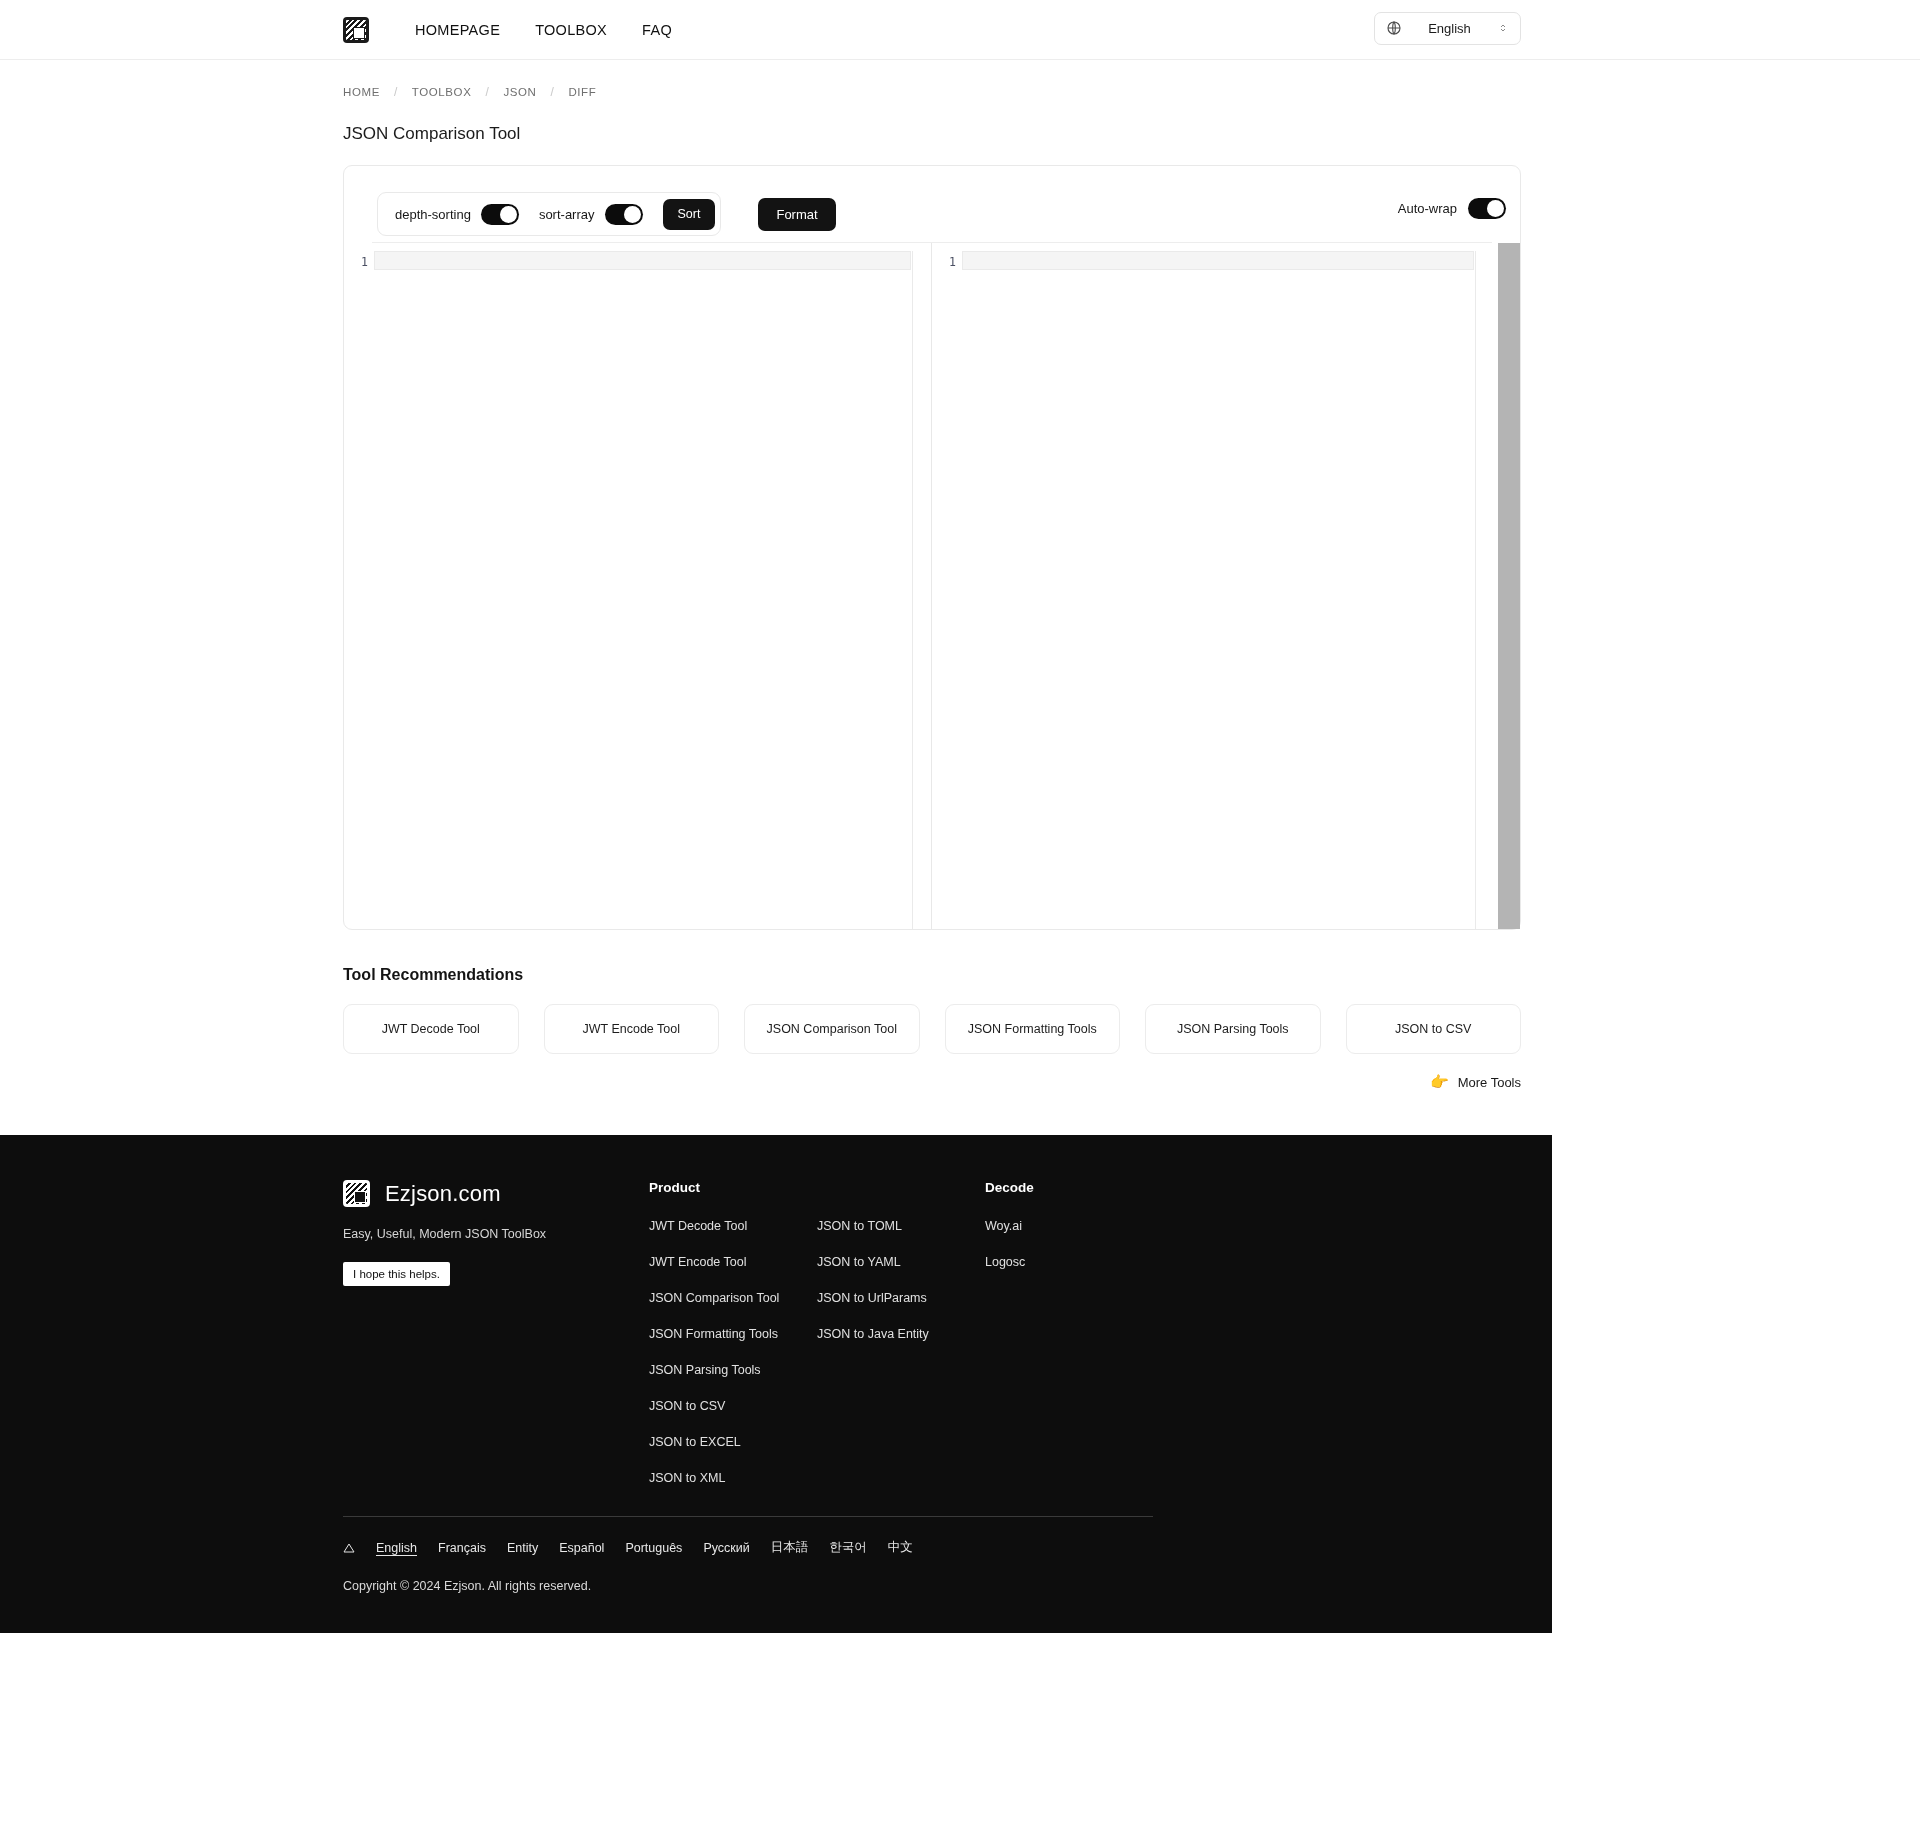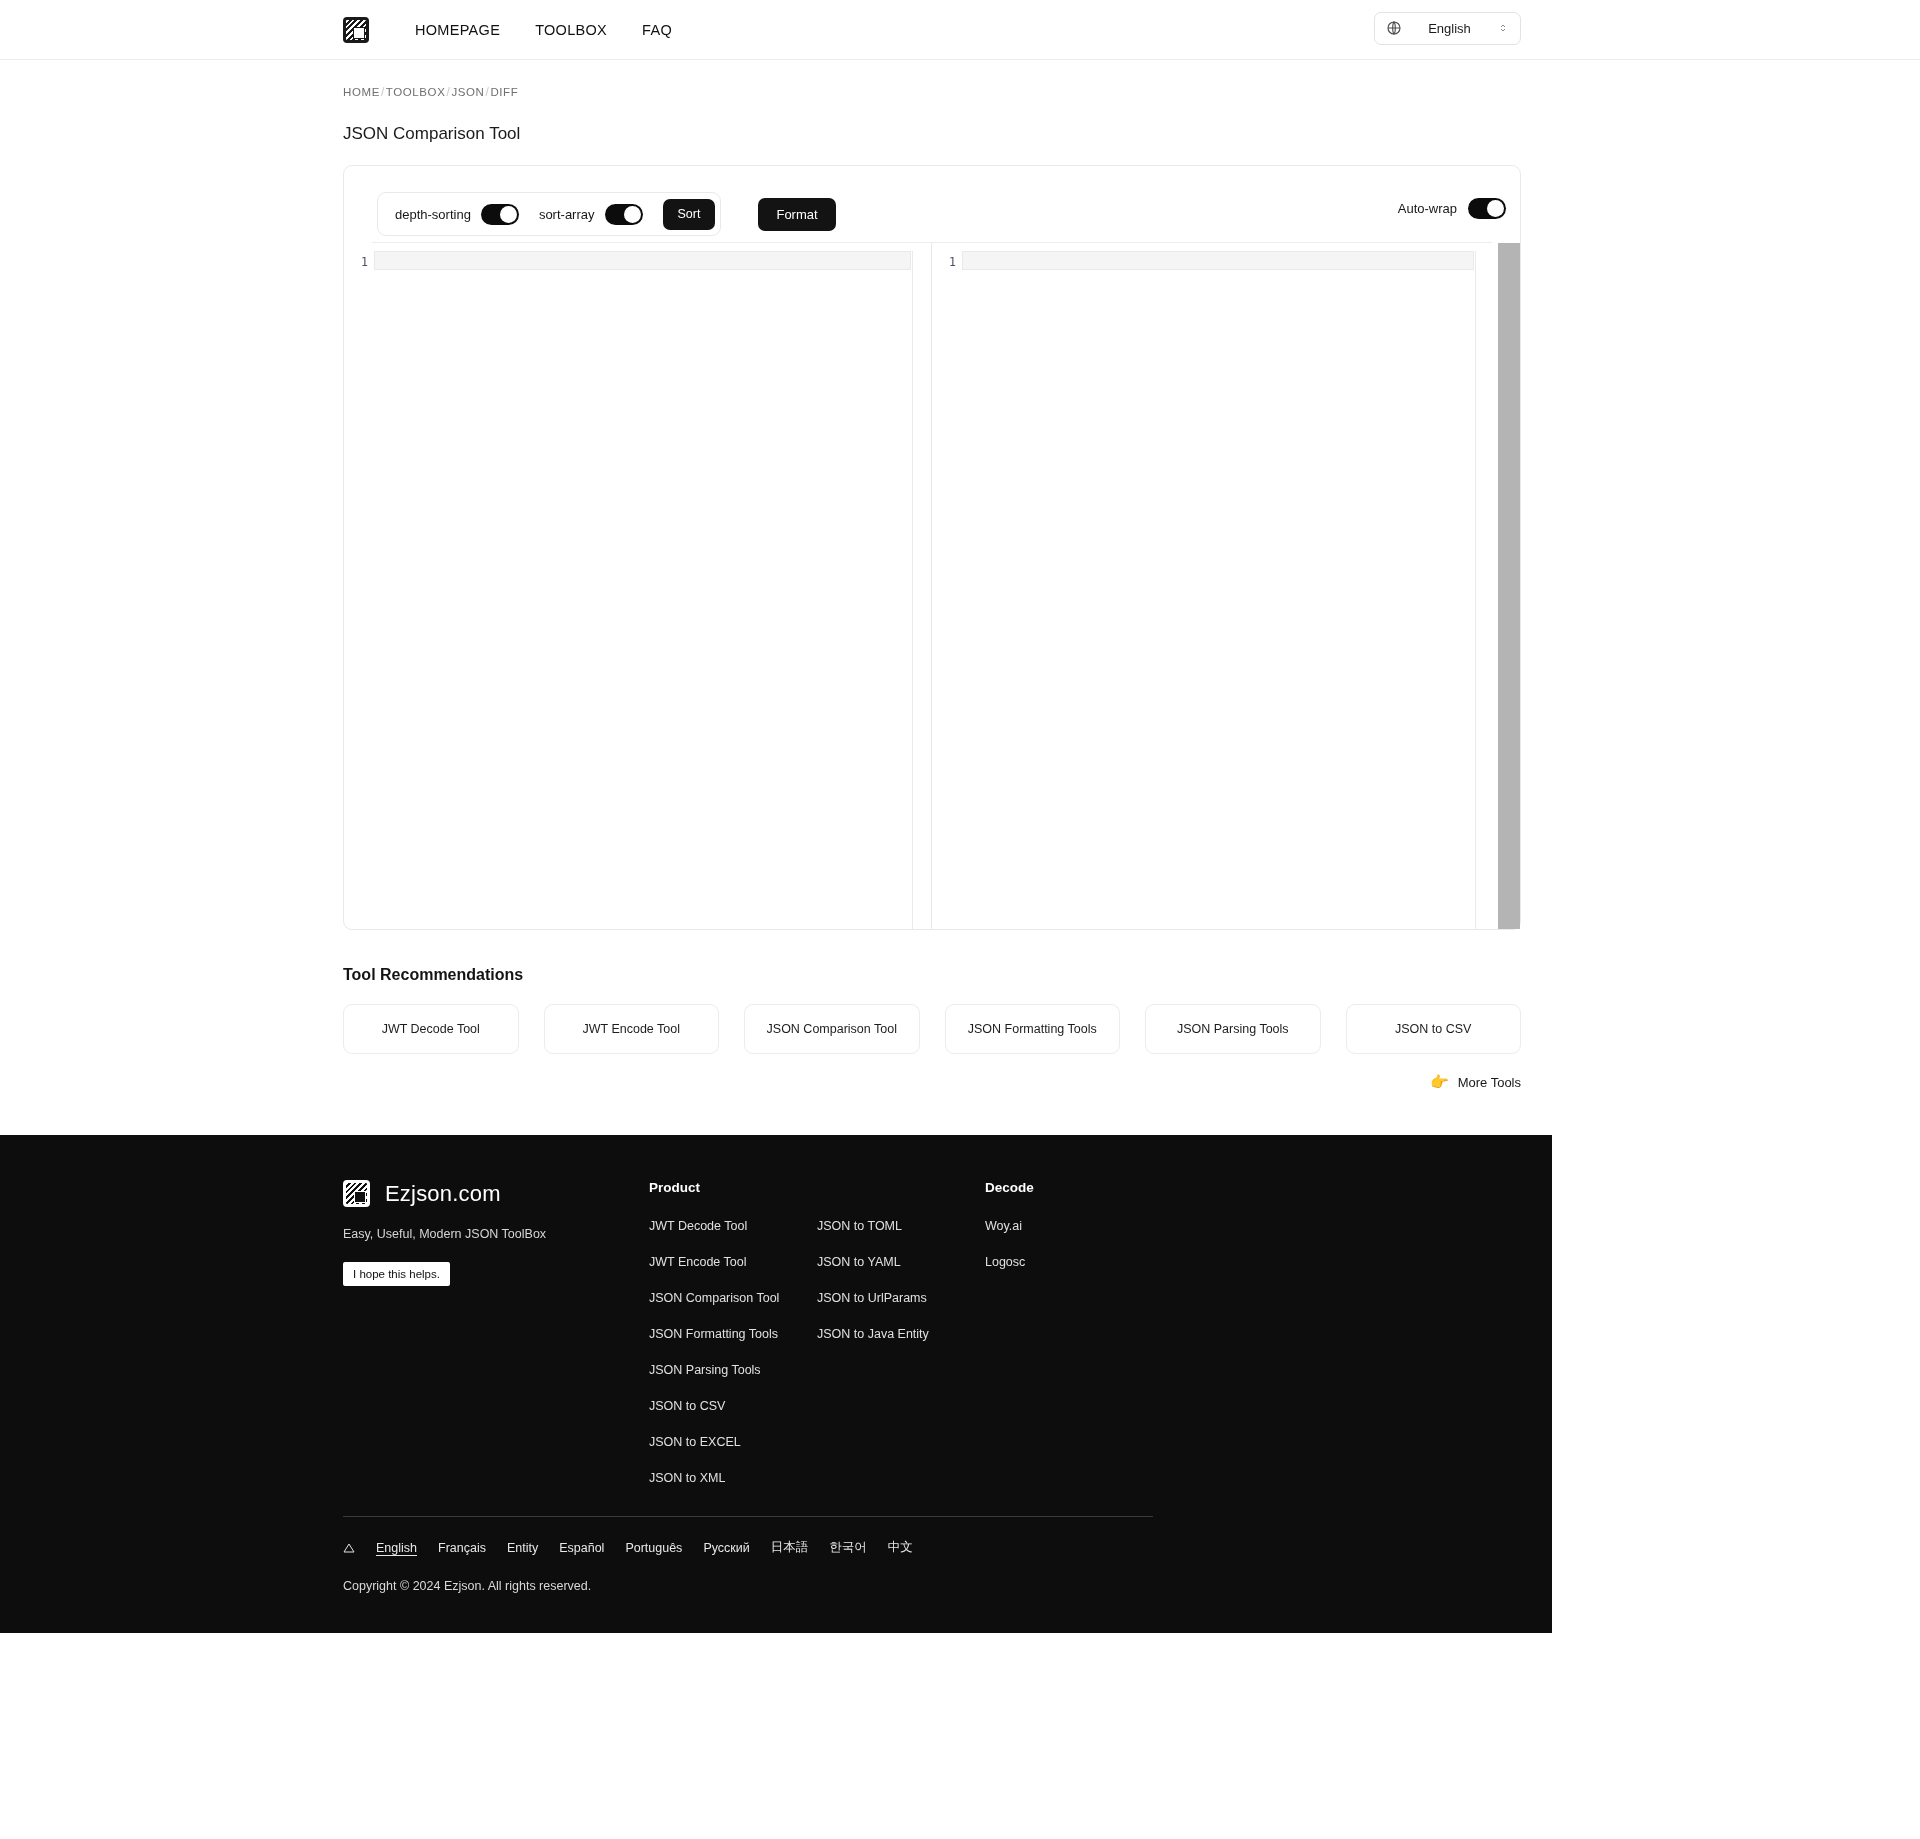--- a/index.html
+++ b/index.html
@@ -91,21 +91,21 @@
   .chev-ud { width: 12px; height: 14px; color: #8a8a8a; flex: 0 0 auto; }
 
   
   .page {
     width: 1920px;
     padding: 0 399px 0 343px;
   }
   .breadcrumb {
     display: flex;
     align-items: center;
-    gap: 1px;
+    gap: 14px;
     padding-top: 25px;
     font-size: 11.5px;
     letter-spacing: 0.6px;
     color: #6f6f6f;
   }
   .breadcrumb a { color: #6f6f6f; text-decoration: none; }
   .breadcrumb .sep {
     color: #c9c9c9;
     transform: rotate(0deg);
     font-size: 12px;

